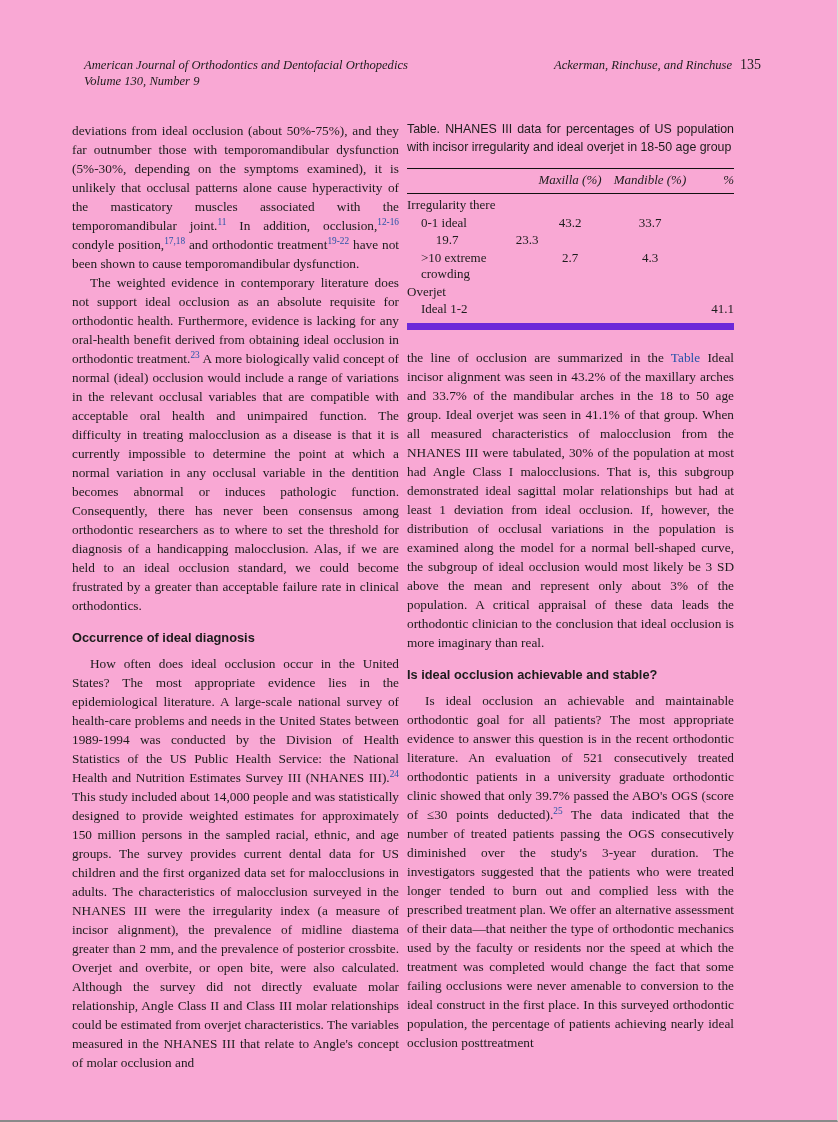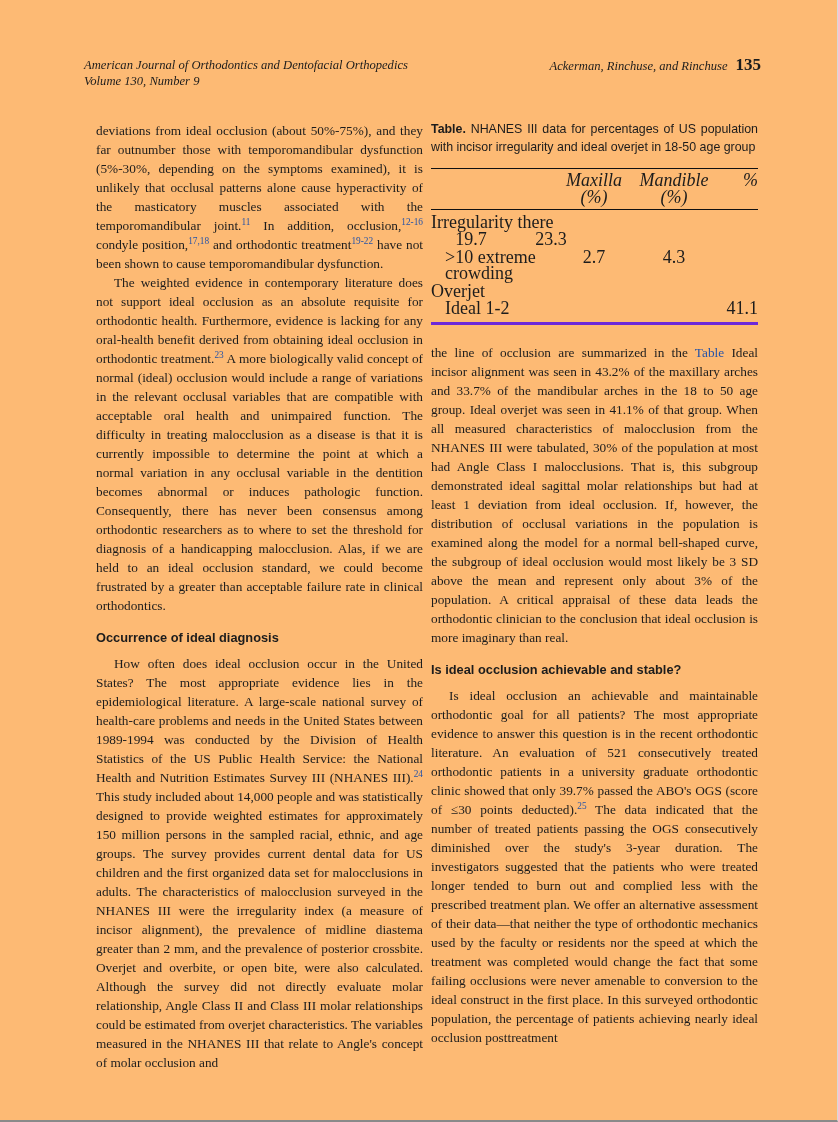--- a/index.html
+++ b/index.html
@@ -2,37 +2,37 @@
 <html style="--link: #2553a8;"><head>
 <meta charset="utf-8">
 <style>
   :root { --link: #2553a8; }
   * { box-sizing: border-box; }
   html,body { margin:0; padding:0; background:#f5f5f5; }
   .page {
     position: relative;
     width: 838px; height: 1122px;
     margin: 0 auto;
-    background: #fdba74;
+    background: #f9a8d4;
     font-family: "Liberation Serif", serif;
     color: #1c1c1c;
     overflow: hidden;
     border-right: 1px solid #d8d8d8;
     border-bottom: 2px solid #8a8a8a;
   }
   .running-header {
     position: absolute; top: 57px; left: 84px; right: 76px;
     display: flex; justify-content: space-between; align-items: flex-start;
     font-size: 12.6px; line-height: 16px; font-style: italic;
   }
   .rh-left { max-width: 430px; }
   .rh-right { white-space: nowrap; }
-  .rh-page { font-style: normal; font-weight: bold; margin-left: 8px; font-size: 17px; margin-top: 21px; }
+  .rh-page { font-style: normal; font-weight: normal; margin-left: 8px; font-size: 14px; margin-top: 21px; }
   .content {
-    position: absolute; top: 121px; left: 96px;
+    position: absolute; top: 121px; left: 72px;
     width: 678px; display: flex; gap: 8px;
   }
   .col { width: 327px; }
   .body-p {
     margin: 0; text-align: justify;
     font-size: 13.3px; line-height: 19px;
   }
   .indent { text-indent: 18px; font-family: Liberation Serif, serif; }
   .sec-heading {
     font-family: "Liberation Sans", sans-serif;
@@ -43,24 +43,24 @@
     color: var(--link);
     font-size: 9.3px; line-height: 0; vertical-align: super;
   }
   .link { color: var(--link); }
   
   .tbl-caption {
     font-family: "Liberation Sans", sans-serif;
     font-size: 12.4px; line-height: 17.6px;
     text-align: justify; margin: 0 0 12px 0;
   }
-  .tbl-caption b { font-weight: bold; }
+  .tbl-caption b { font-weight: normal; }
   .tbl {
-    font-size: 18px; line-height: 16.5px;
-    border-top: 1px solid #111; border-bottom: 3px solid #6d28d9;
+    font-size: 13px; line-height: 16.5px;
+    border-top: 1px solid #111; border-bottom: 7px solid #6d28d9;
     margin-bottom: 18px;
   }
   .tbl-head {
     display: flex; font-style: italic;
     border-bottom: 1px solid #111;
     padding: 3px 0 4px 0;
   }
   .tbl-row { display: flex; padding: 0.5px 0; }
   .tbl-body { padding: 3px 0 5px 0; }
   .c-label { flex: 1; }
@@ -106,20 +106,26 @@
           <span class="c-pct">%</span>
         </div>
         <div class="tbl-body">
           <div class="tbl-row row-section">
             <span class="c-label">Irregularity there</span>
             <span class="c-num"></span>
             <span class="c-num"></span>
             <span class="c-pct"></span>
           </div>
           <div class="tbl-row row-data">
+            <span class="c-label">0-1 ideal</span>
+            <span class="c-num">43.2</span>
+            <span class="c-num">33.7</span>
+            <span class="c-pct"></span>
+          </div>
+          <div class="tbl-row row-data">
             <span class="c-num">19.7</span>
             <span class="c-num">23.3</span>
             <span class="c-pct"></span>
           </div>
           <div class="tbl-row row-data">
             <span class="c-label">&gt;10 extreme crowding</span>
             <span class="c-num">2.7</span>
             <span class="c-num">4.3</span>
             <span class="c-pct"></span>
           </div>

